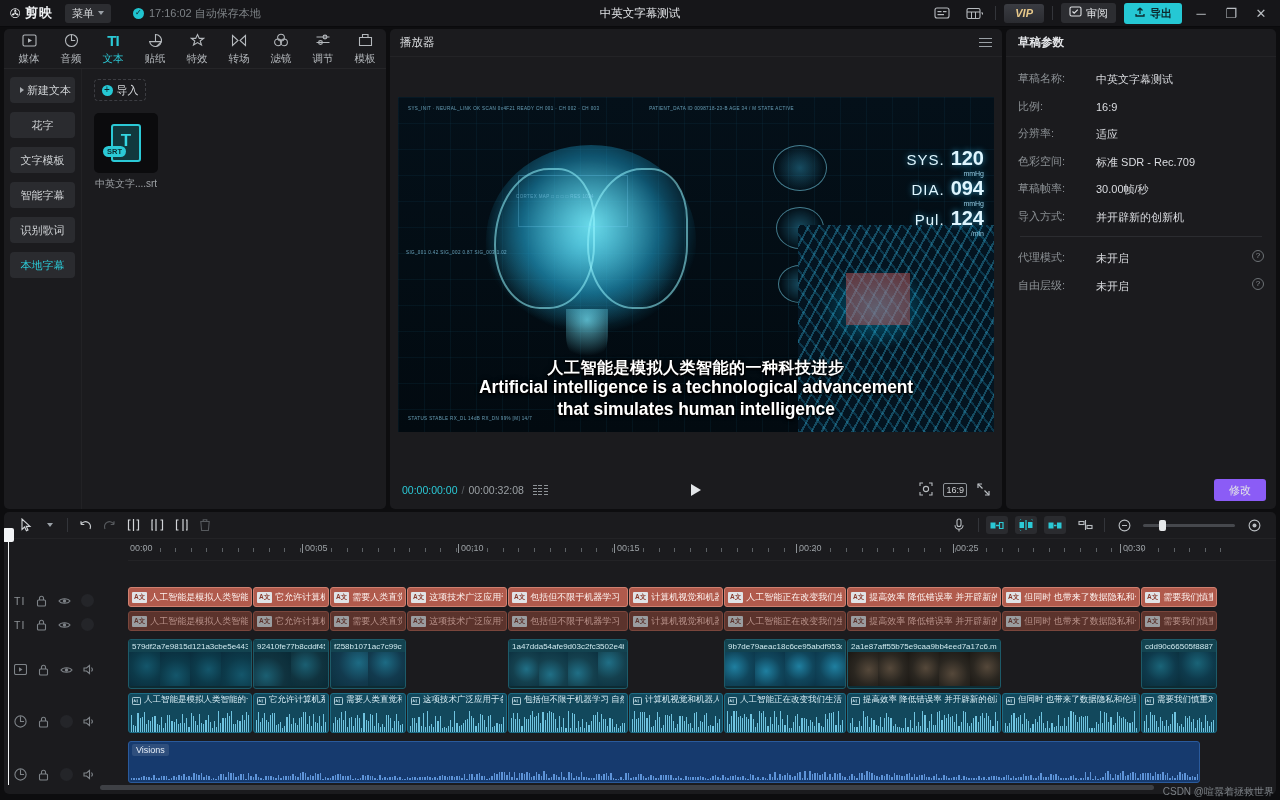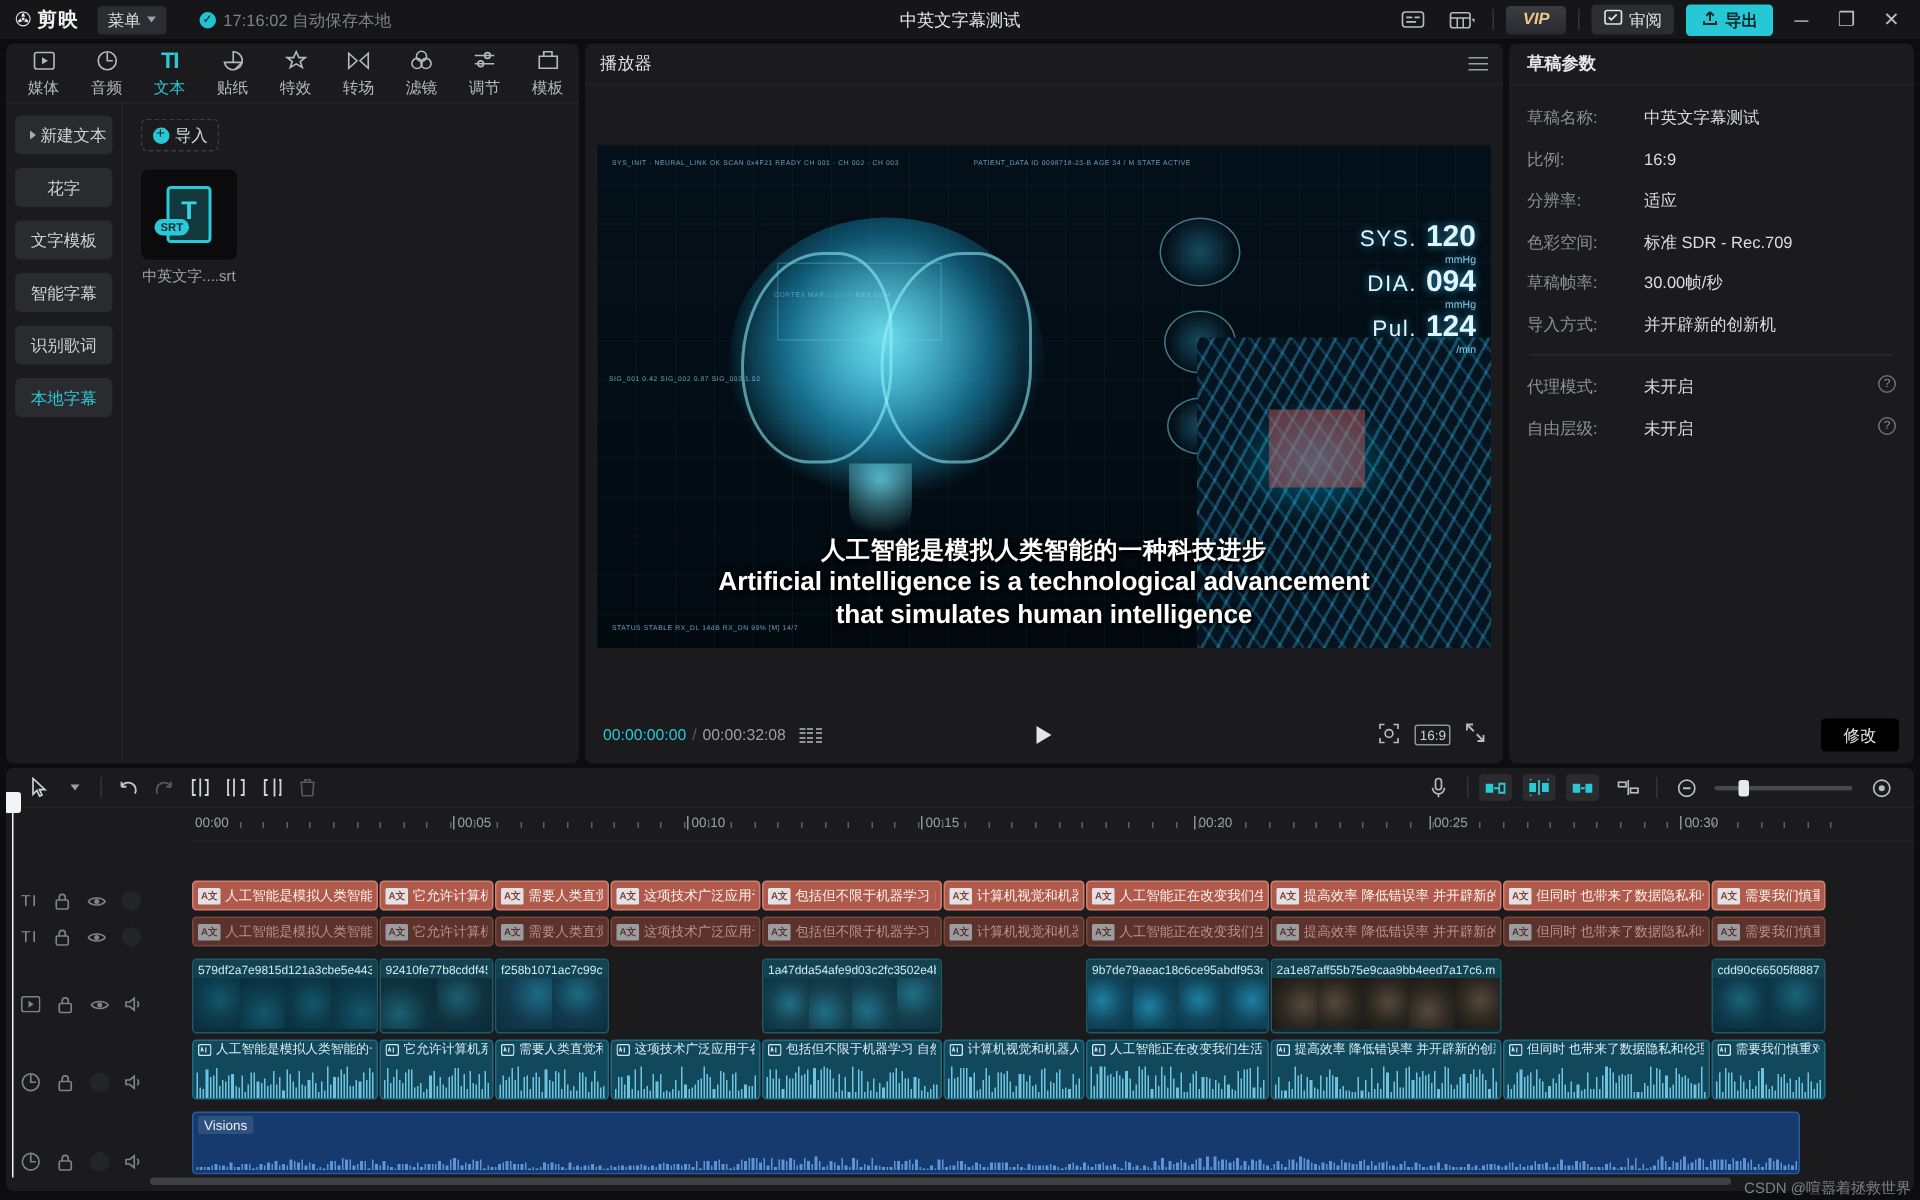--- a/index.html
+++ b/index.html
@@ -212,21 +212,21 @@
   }
   .rp-head { height: 28px; display: flex; align-items: center; padding: 0 12px; font-size: 11.5px; font-weight: bold; color: #e4e6e9; border-bottom: 1px solid #232326; }
   .rp-body { padding: 14px 12px 0 12px; }
   .prow { display: flex; margin-bottom: 11px; font-size: 11px; align-items: flex-start; }
   .plabel { width: 78px; color: #8b9094; flex-shrink: 0; }
   .pvalue { flex: 1; color: #dadce0; word-break: break-all; line-height: 1.5; }
   .rp-div { height: 1px; background: #2b2c30; margin: 5px 2px 13px 2px; }
   .info-ic { width: 12px; height: 12px; border: 1px solid #6d7276; border-radius: 50%; color: #8b9094; font-size: 8px; line-height: 10px; text-align: center; flex-shrink: 0; cursor: pointer; }
   .modify-btn {
     position: absolute; right: 10px; bottom: 8px; width: 52px; height: 22px;
-    background: #000000; border-radius: 3px; display: flex; align-items: center;
+    background: #8b5cf6; border-radius: 3px; display: flex; align-items: center;
     justify-content: center; font-size: 11px; color: #e2e4e7; cursor: pointer;
   }
 
   
   .timeline { position: absolute; left: 4px; top: 512px; width: 1272px; height: 282px; background: #1b1b1e; border-radius: 5px; overflow: hidden; }
   .tl-toolbar { height: 27px; display: flex; align-items: center; padding: 0 10px; border-bottom: 1px solid #232326; }
   .tbi { width: 24px; height: 20px; display: flex; align-items: center; justify-content: center; color: #b9bdc1; cursor: pointer; }
   .tbi.dim { color: #56595d; }
   .tl-right { margin-left: auto; display: flex; align-items: center; gap: 7px; }
   .sqbtn { width: 22px; height: 18px; border-radius: 3px; background: #2a2b2f; display: flex; align-items: center; justify-content: center; cursor: pointer; }

